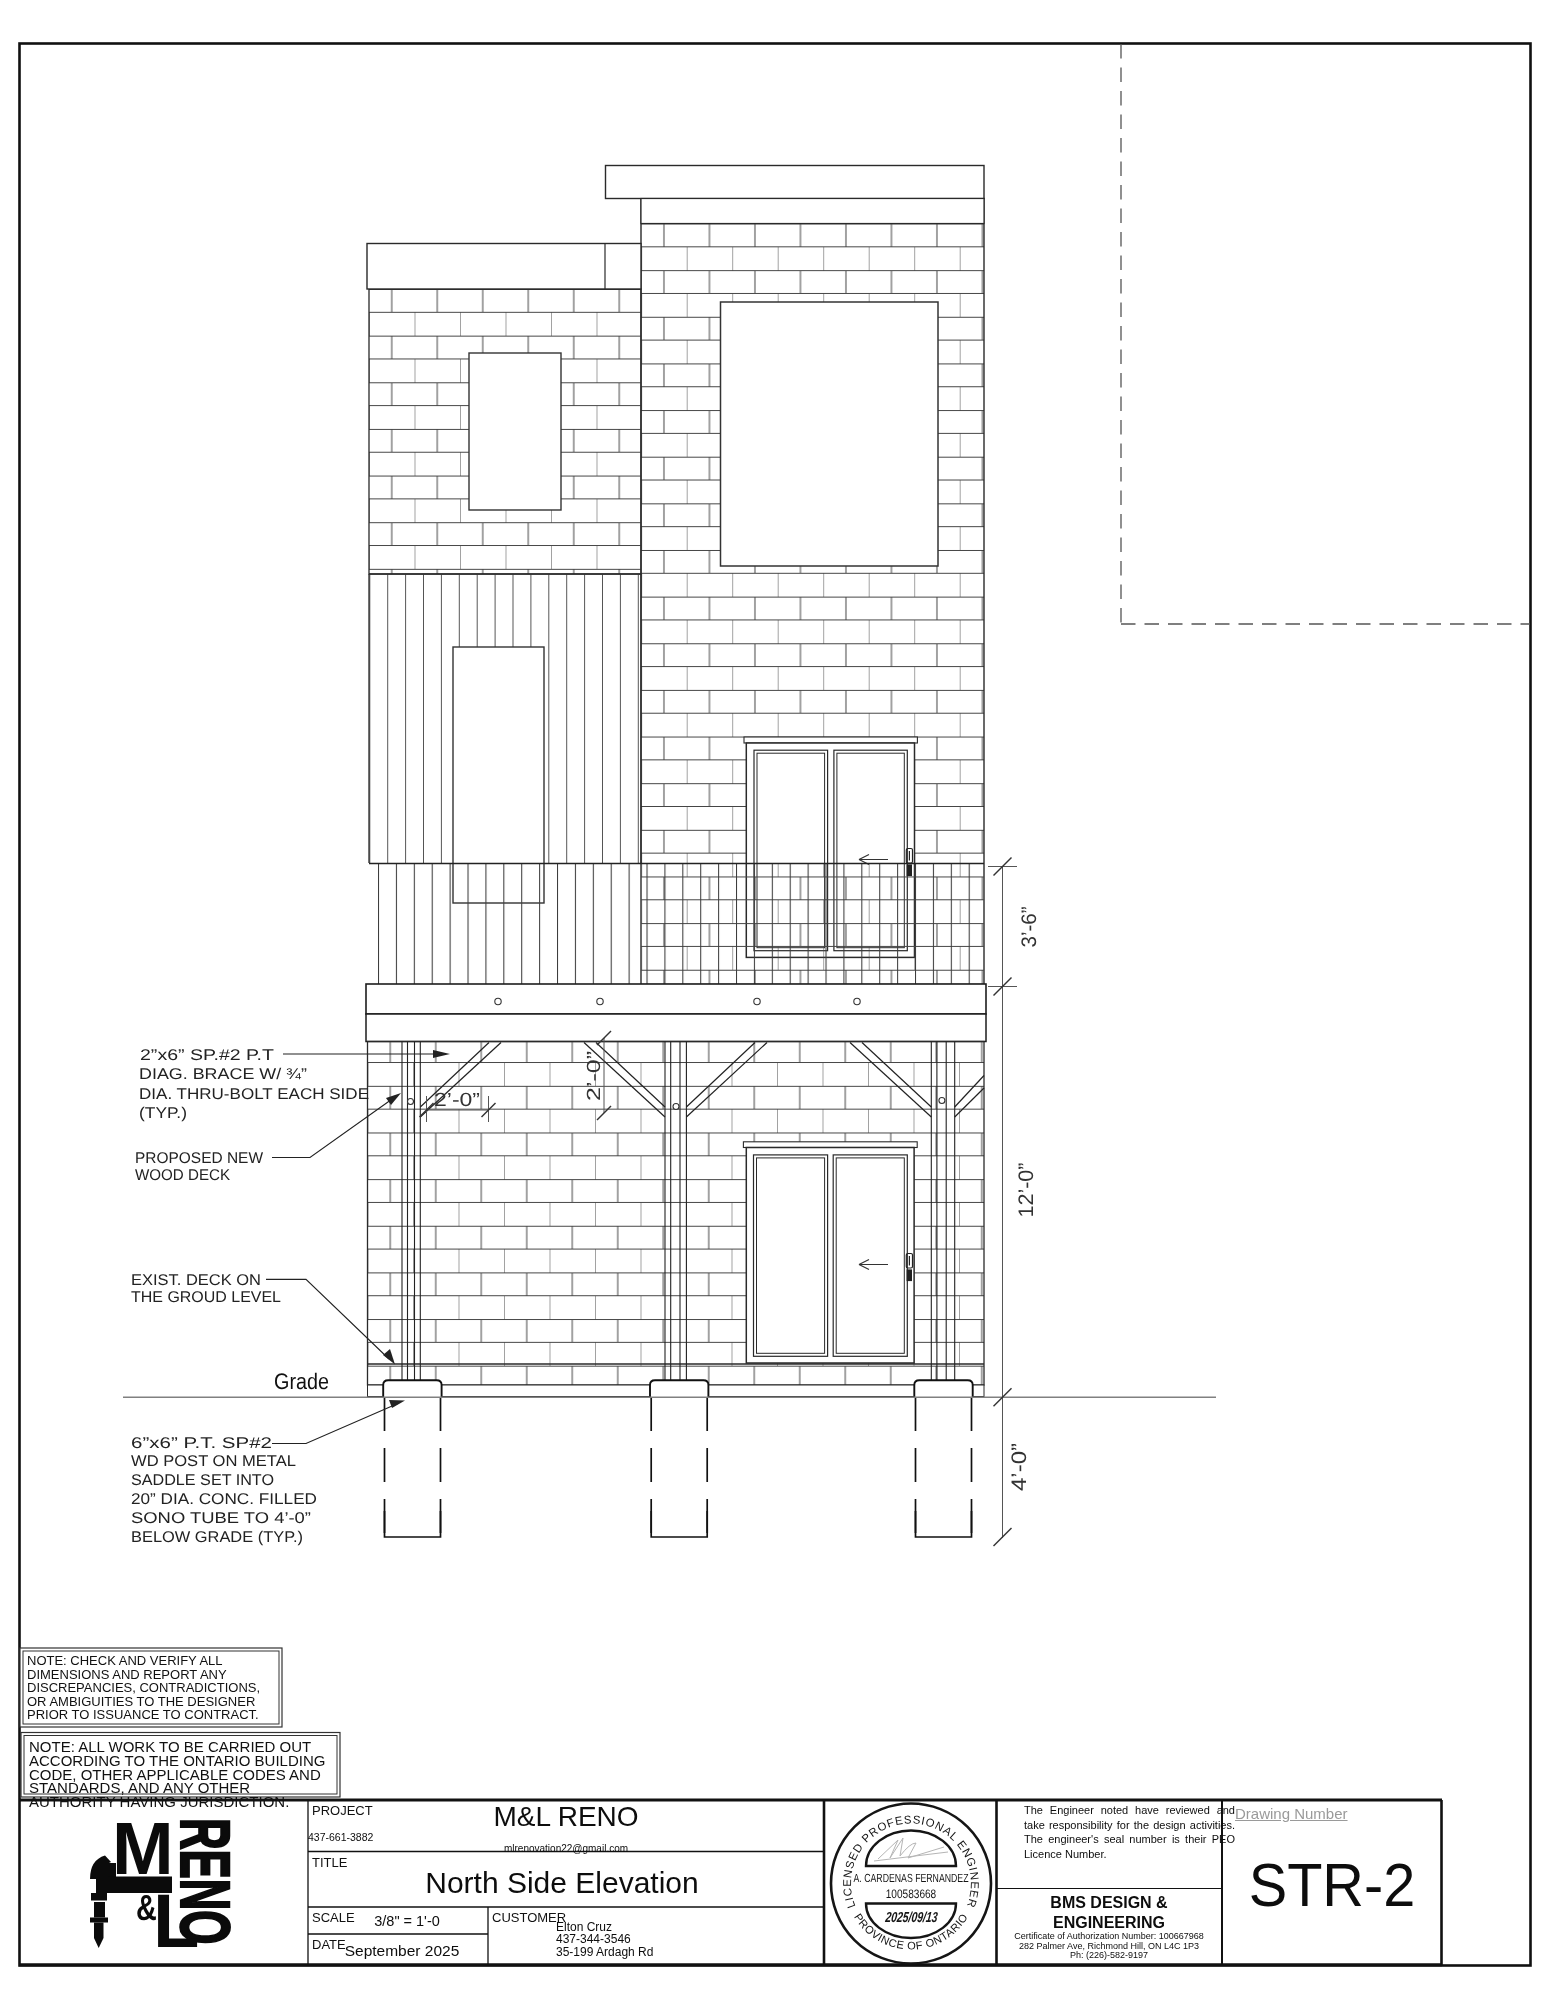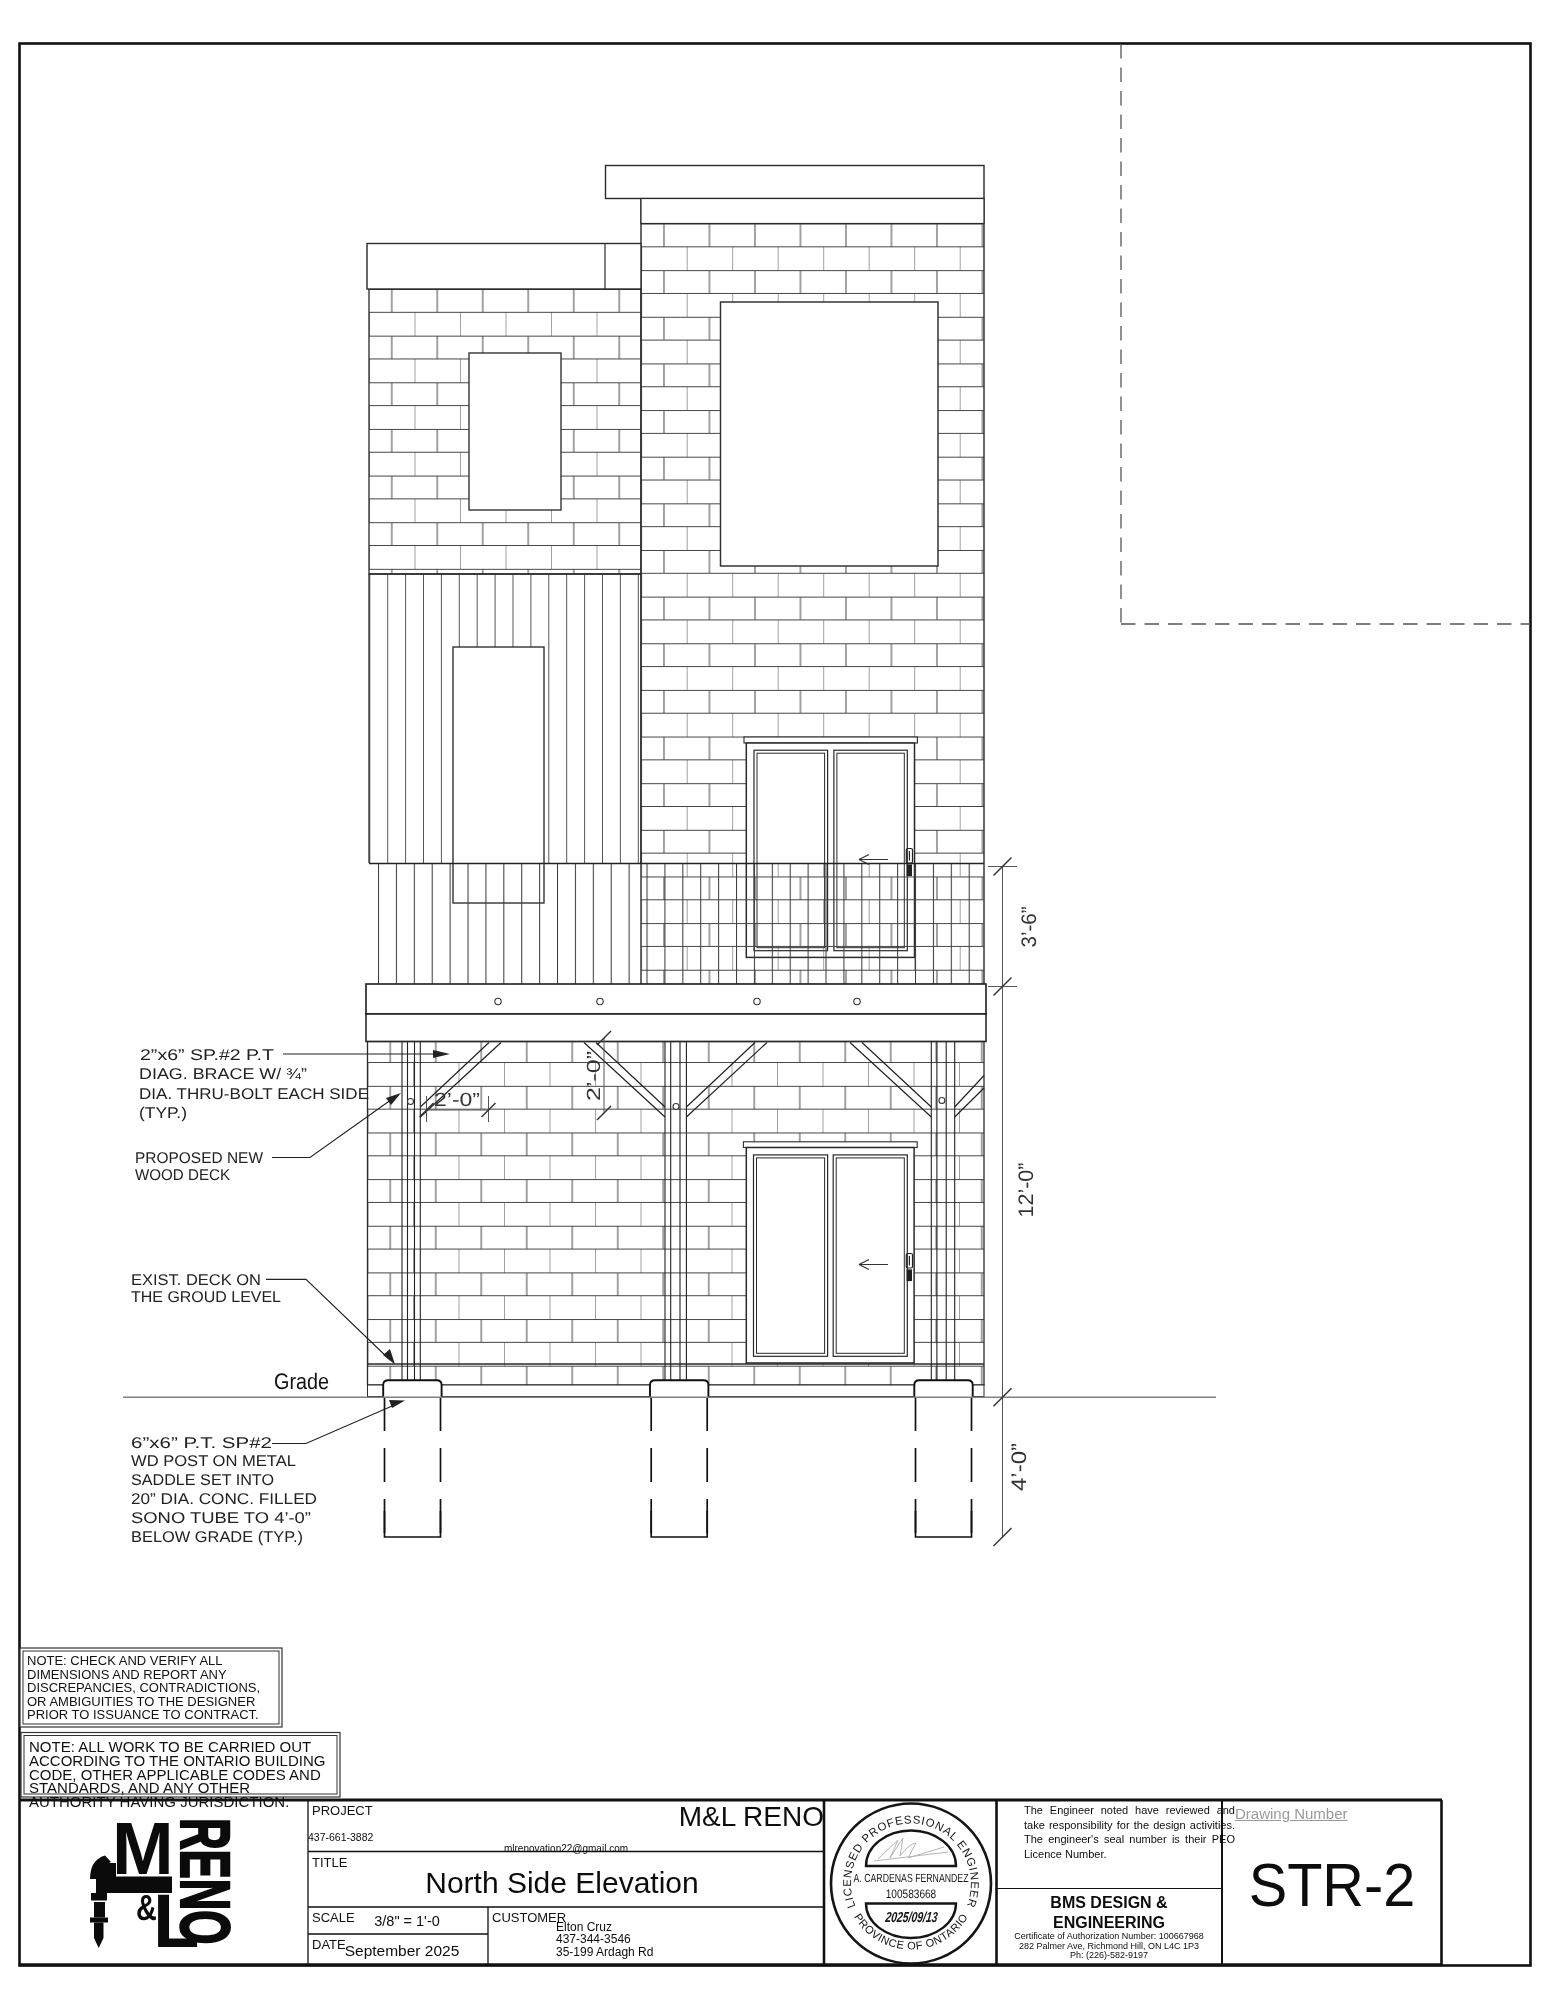--- a/index.html
+++ b/index.html
@@ -280,21 +280,21 @@
 
 <text x="0" y="0" transform="translate(911,1921.5) scale(0.72,1) skewX(-9)" text-anchor="middle" font-size="14.5" font-weight="bold" fill="#151515" font-style="italic">2025/09/13</text>
 </svg>
 
 <div class="abs" style="left:27px;top:1654px;width:250px;font-size:13px;line-height:13.6px;color:#111;">NOTE: CHECK AND VERIFY ALL DIMENSIONS AND REPORT ANY DISCREPANCIES, CONTRADICTIONS, OR AMBIGUITIES TO THE DESIGNER PRIOR TO ISSUANCE TO CONTRACT.</div>
 
 <div class="abs" style="left:29px;top:1740px;width:306px;font-size:15px;line-height:13.8px;color:#111;">NOTE: ALL WORK TO BE CARRIED OUT ACCORDING TO THE ONTARIO BUILDING CODE, OTHER APPLICABLE CODES AND STANDARDS, AND ANY OTHER AUTHORITY HAVING JURISDICTION.</div>
 
 <div class="abs" style="left:312px;top:1803px;font-size:13px;color:#111;">PROJECT</div>
 
-<div class="abs" style="left:308px;top:1801px;width:516px;text-align:right;font-size:28px;color:#0d0d0d;">M&amp;L RENO</div>
+<div class="abs" style="left:308px;top:1801px;width:516px;text-align:center;font-size:28px;color:#0d0d0d;">M&amp;L RENO</div>
 
 <div class="abs" style="left:308px;top:1831px;width:516px;text-align:left;font-size:10.5px;color:#0d0d0d;">437-661-3882</div>
 
 <div class="abs" style="left:308px;top:1843px;width:516px;text-align:center;font-size:10px;color:#0d0d0d;">mlrenovation22@gmail.com</div>
 
 <div class="abs" style="left:312px;top:1855px;font-size:13px;color:#111;">TITLE</div>
 
 <div class="abs" style="left:308px;top:1866px;width:508px;text-align:center;font-size:30px;color:#0d0d0d;">North Side Elevation</div>
 
 <div class="abs" style="left:312px;top:1909.5px;font-size:13px;color:#111;">SCALE</div>

